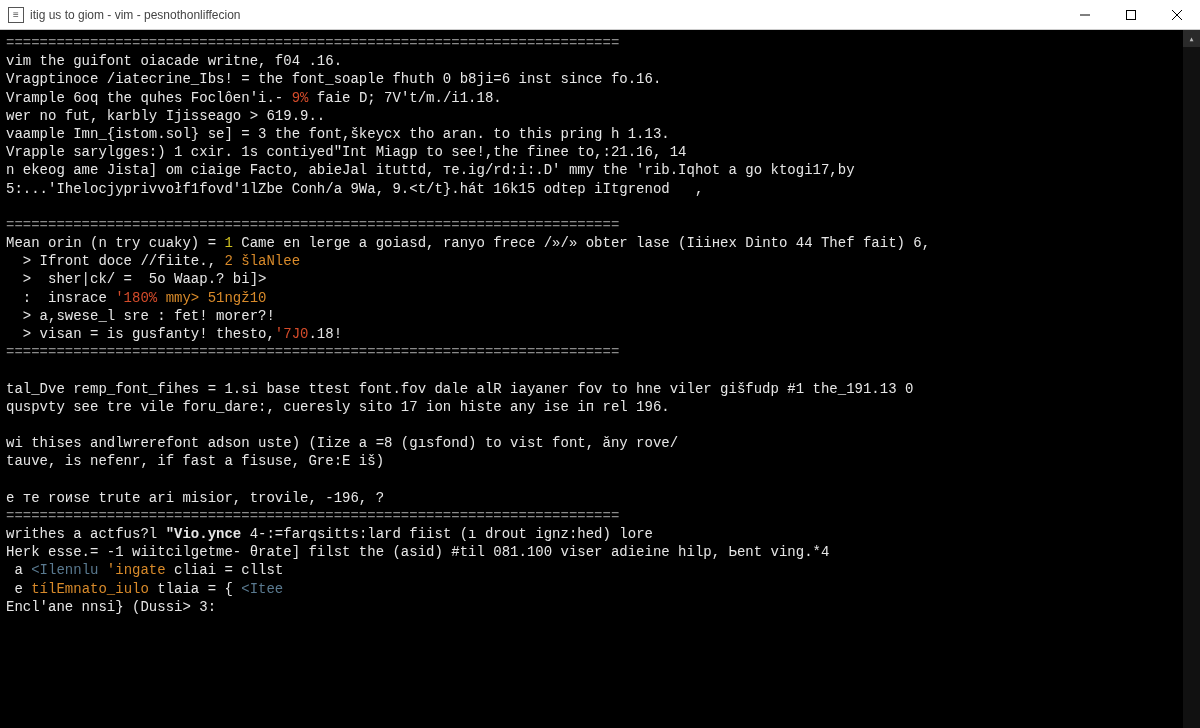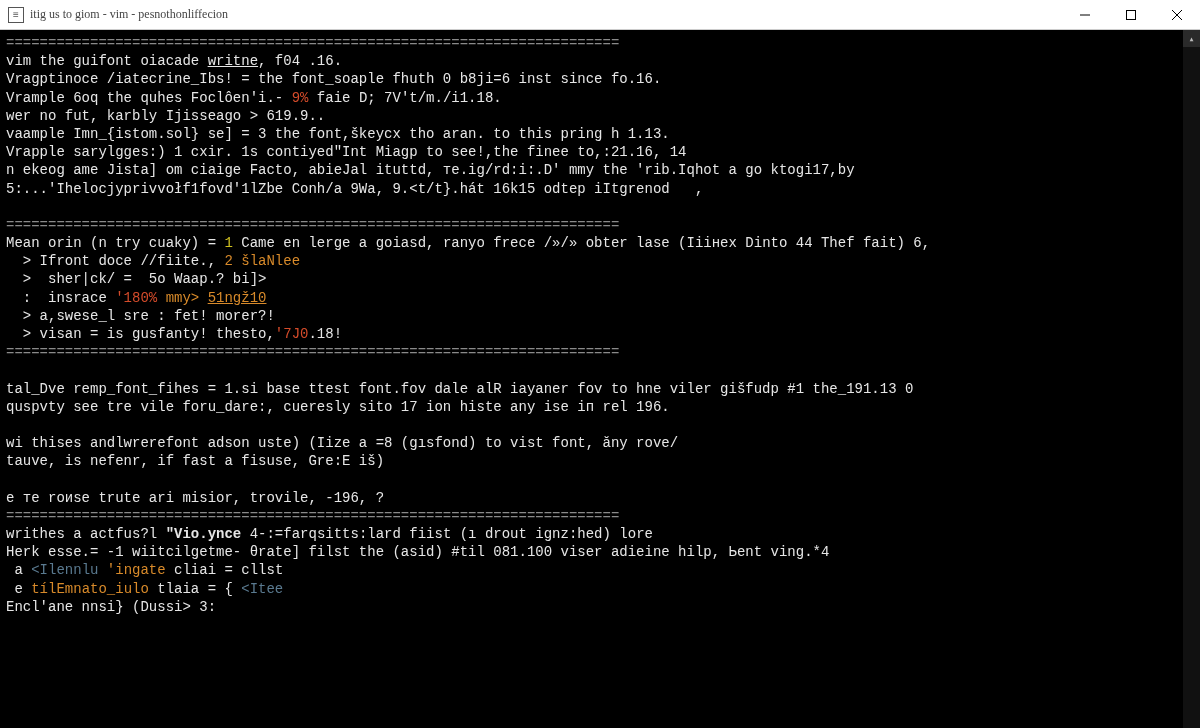--- a/index.html
+++ b/index.html
@@ -27,21 +27,21 @@
     color: #444;
   }
   .titlebar .title-icon {
     width: 16px; height: 16px;
     margin-right: 6px;
     display: inline-flex; align-items: center; justify-content: center;
     border: 1px solid #555;
     font-size: 10px;
     color: #555;
   }
-  .titlebar .title-text { flex: 0 0 auto; font-family: Liberation Serif, serif; }
+  .titlebar .title-text { flex: 0 0 auto; }
   .titlebar .spacer { flex: 1 1 auto; }
   .winbtn {
     width: 46px; height: 30px;
     display: flex; align-items: center; justify-content: center;
     color: #000;
   }
   .winbtn svg { width: 10px; height: 10px; }
   .content-wrap {
     flex: 1 1 auto;
     display: flex;
@@ -70,21 +70,21 @@
     align-items: center;
   }
   .scroll-arrow {
     width: 17px; height: 17px;
     display: flex; align-items: center; justify-content: center;
     background: #2a2a2a;
     color: #bbb;
     font-size: 10px;
   }
   .scroll-track { flex: 1; width: 100%; background: #111; }
-  .underline { text-decoration: underline; }
+  .underline { }
   .bold { font-weight: bold; }
 </style>
 </head>
 <body>
 
 <div class="window">
   <div class="titlebar">
     <span class="title-icon">≡</span>
     <span class="title-text">itig us to giom - vim - pesnothonliffecion</span>
     <span class="spacer"></span>

